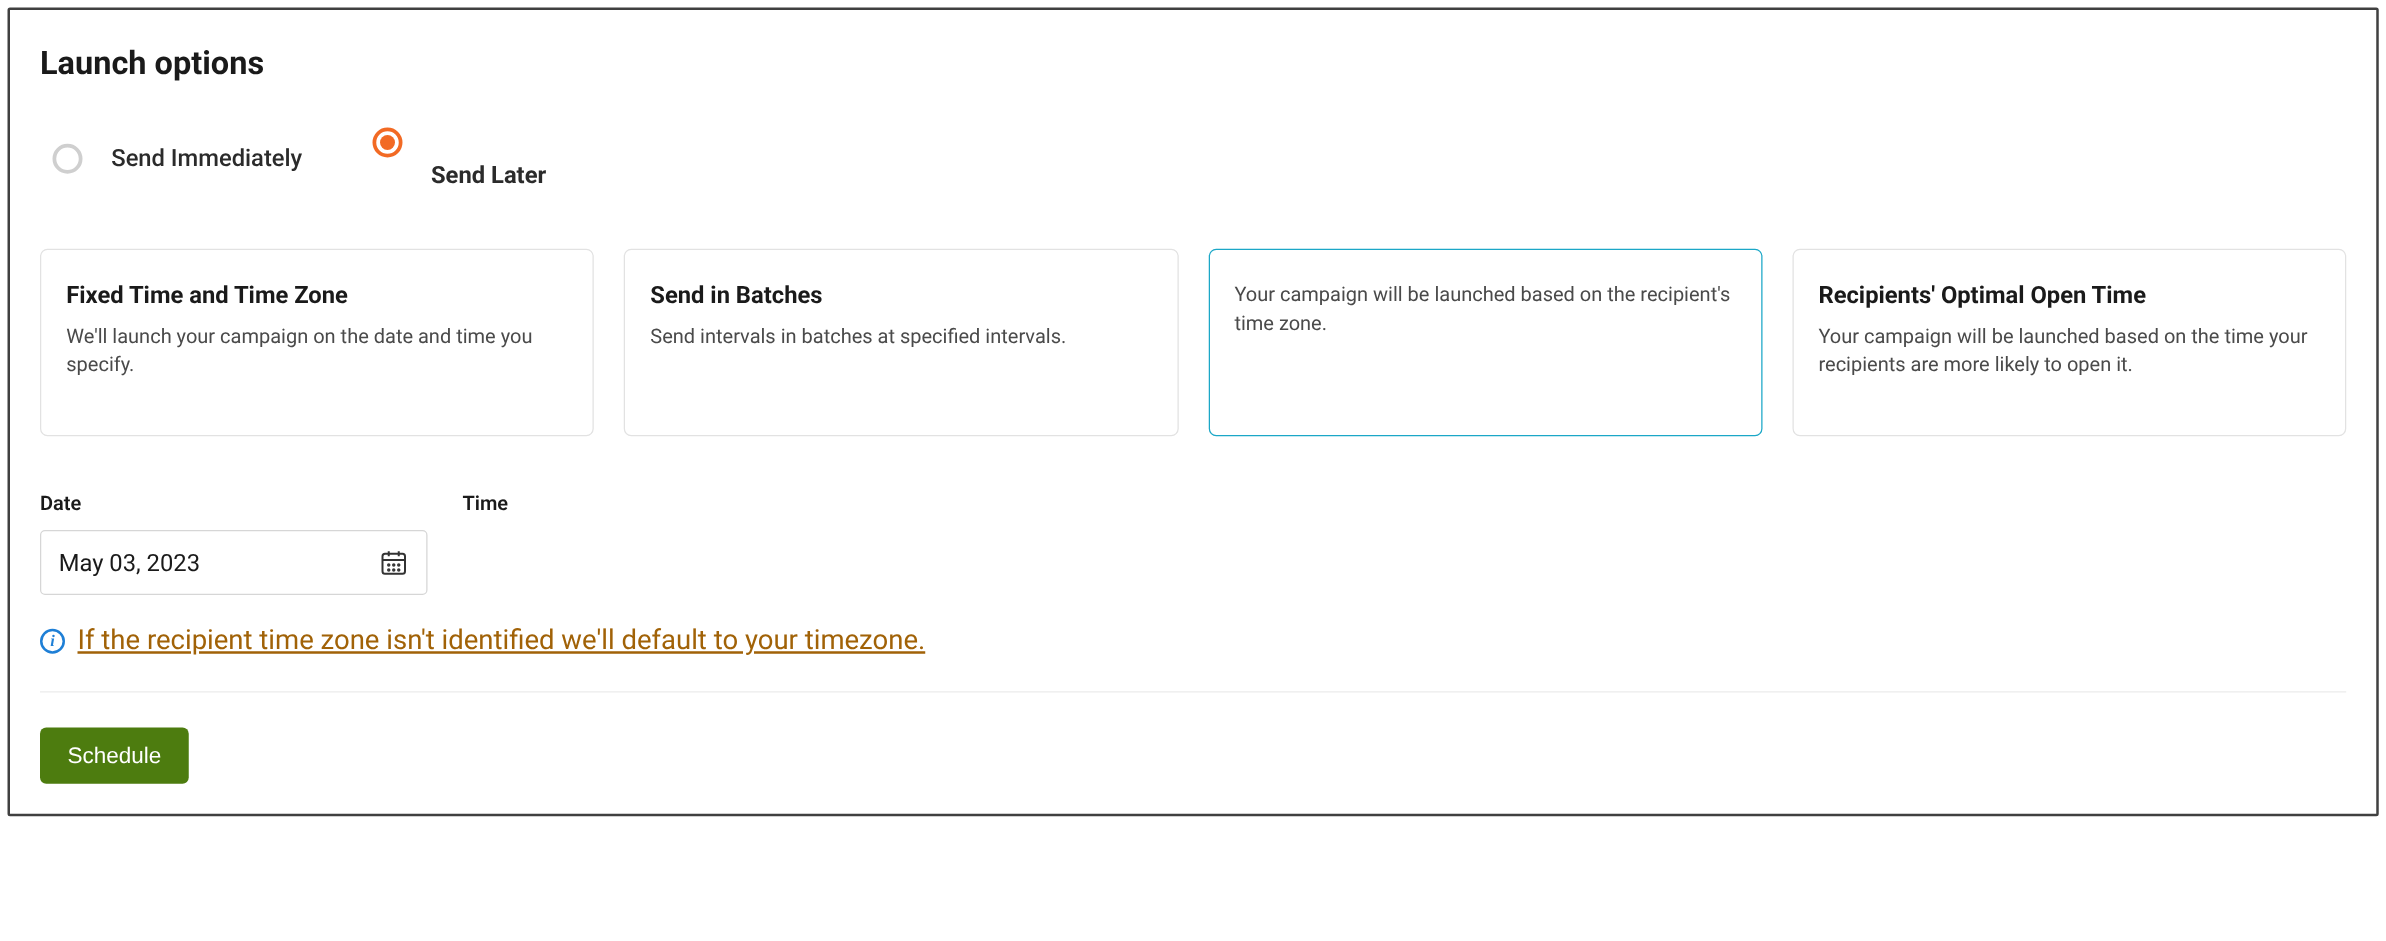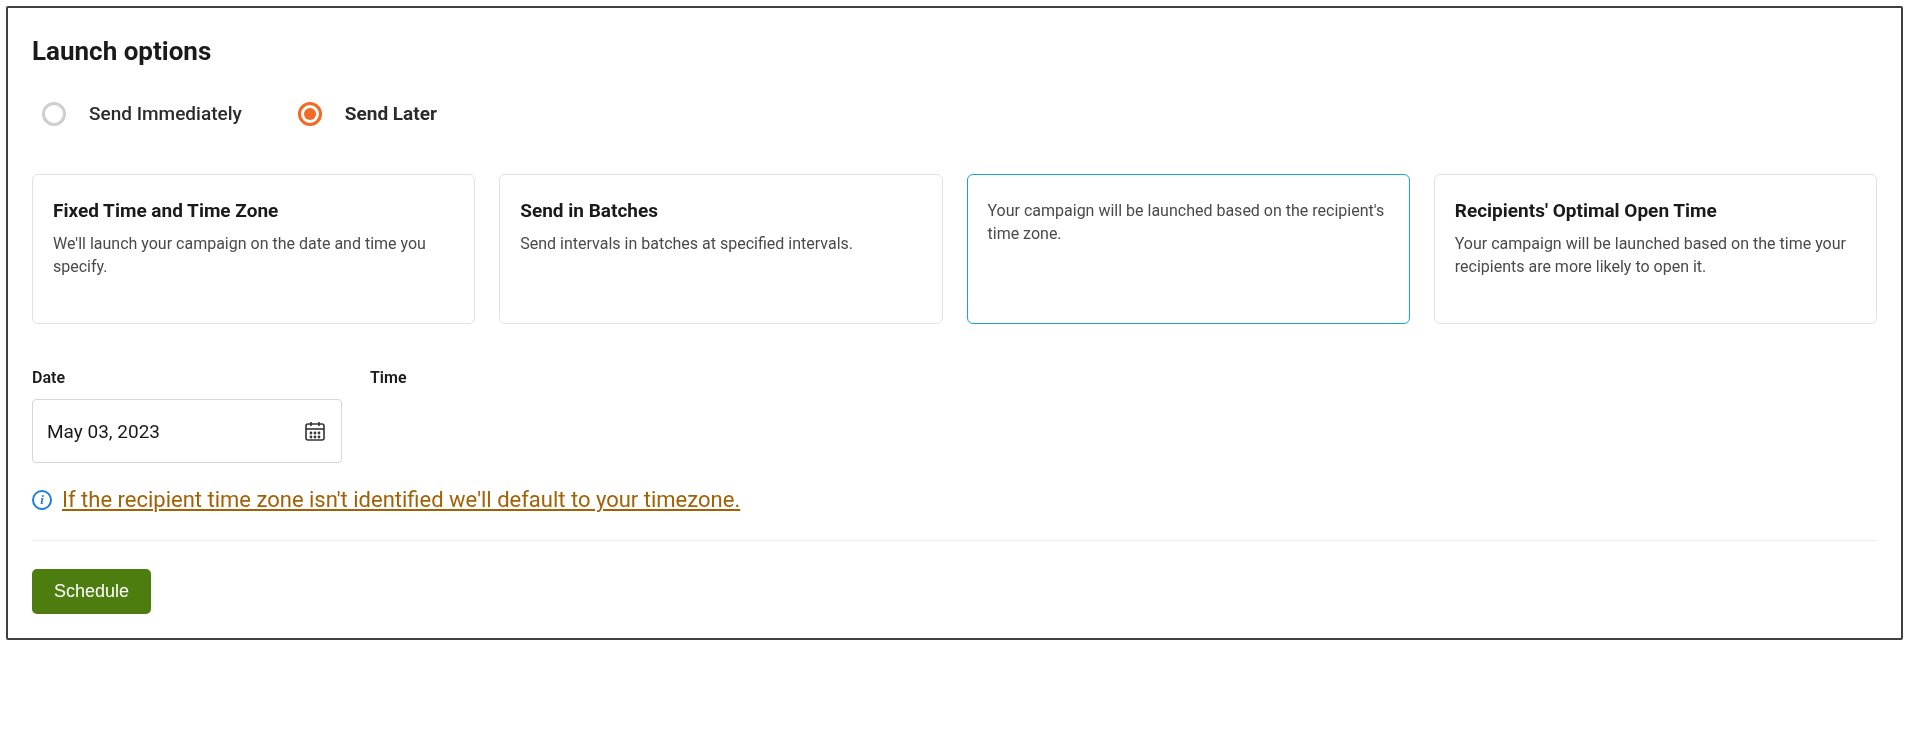--- a/index.html
+++ b/index.html
@@ -48,21 +48,21 @@
     content: "";
     width: 12px; height: 12px;
     background: #f26a24;
     border-radius: 50%;
   }
   .radio-label {
     font-size: 19px;
     color: #2b2b2b;
     font-weight: 500;
   }
-  .radio-label.bold { font-weight: 700; }
+  .radio-label.bold { font-weight: 700; margin-top: 26px; }
 
   .cards {
     display: grid;
     grid-template-columns: repeat(4, 1fr);
     gap: 24px;
     margin-bottom: 44px;
   }
   .card {
     border: 1px solid #e2e2e2;
     border-radius: 6px;
@@ -95,21 +95,21 @@
   .field-label {
     font-size: 16px;
     font-weight: 600;
     color: #1a1a1a;
     margin-bottom: 12px;
   }
   .field-box {
     border: 1px solid #d6d6d6;
     border-radius: 4px;
     width: 310px;
-    height: 64px;
+    height: 52px;
     display: flex;
     align-items: center;
     justify-content: space-between;
     padding: 0 14px;
     background: #fff;
     cursor: pointer;
   }
   .field-value {
     font-size: 19px;
     color: #1a1a1a;

